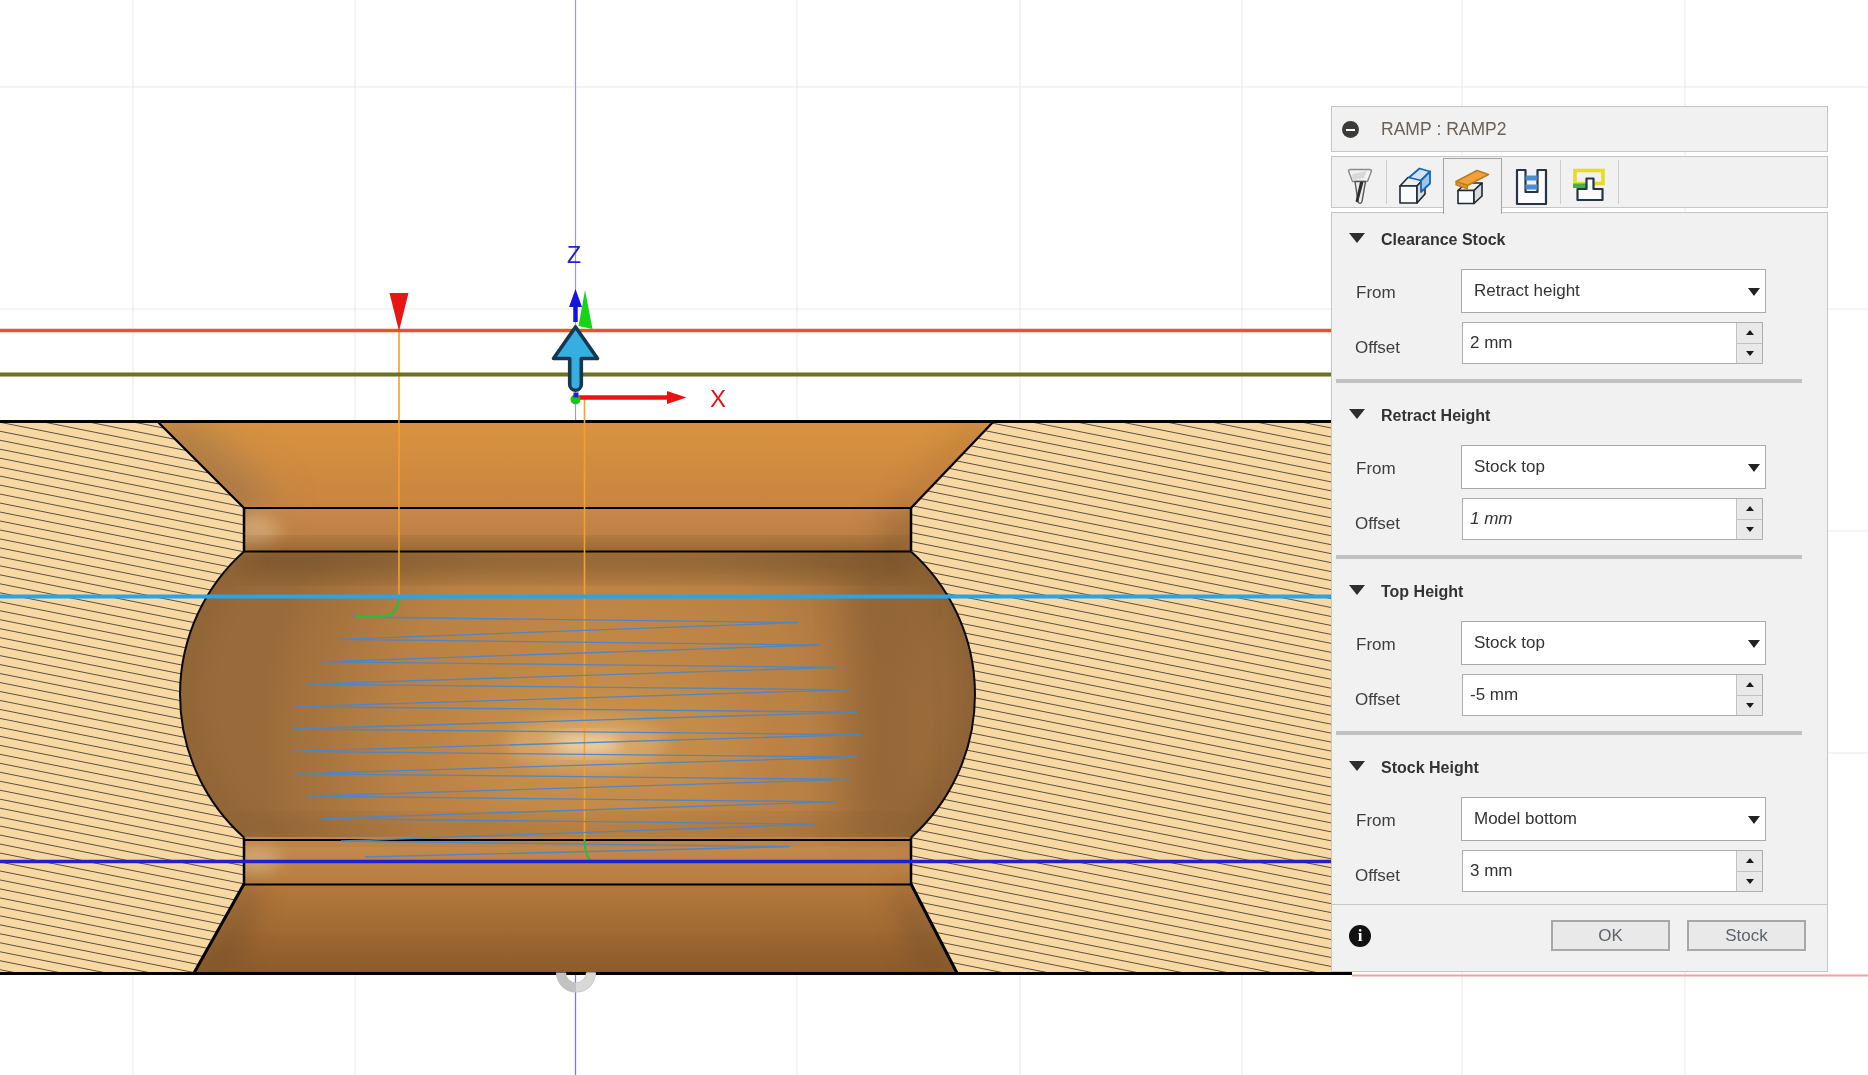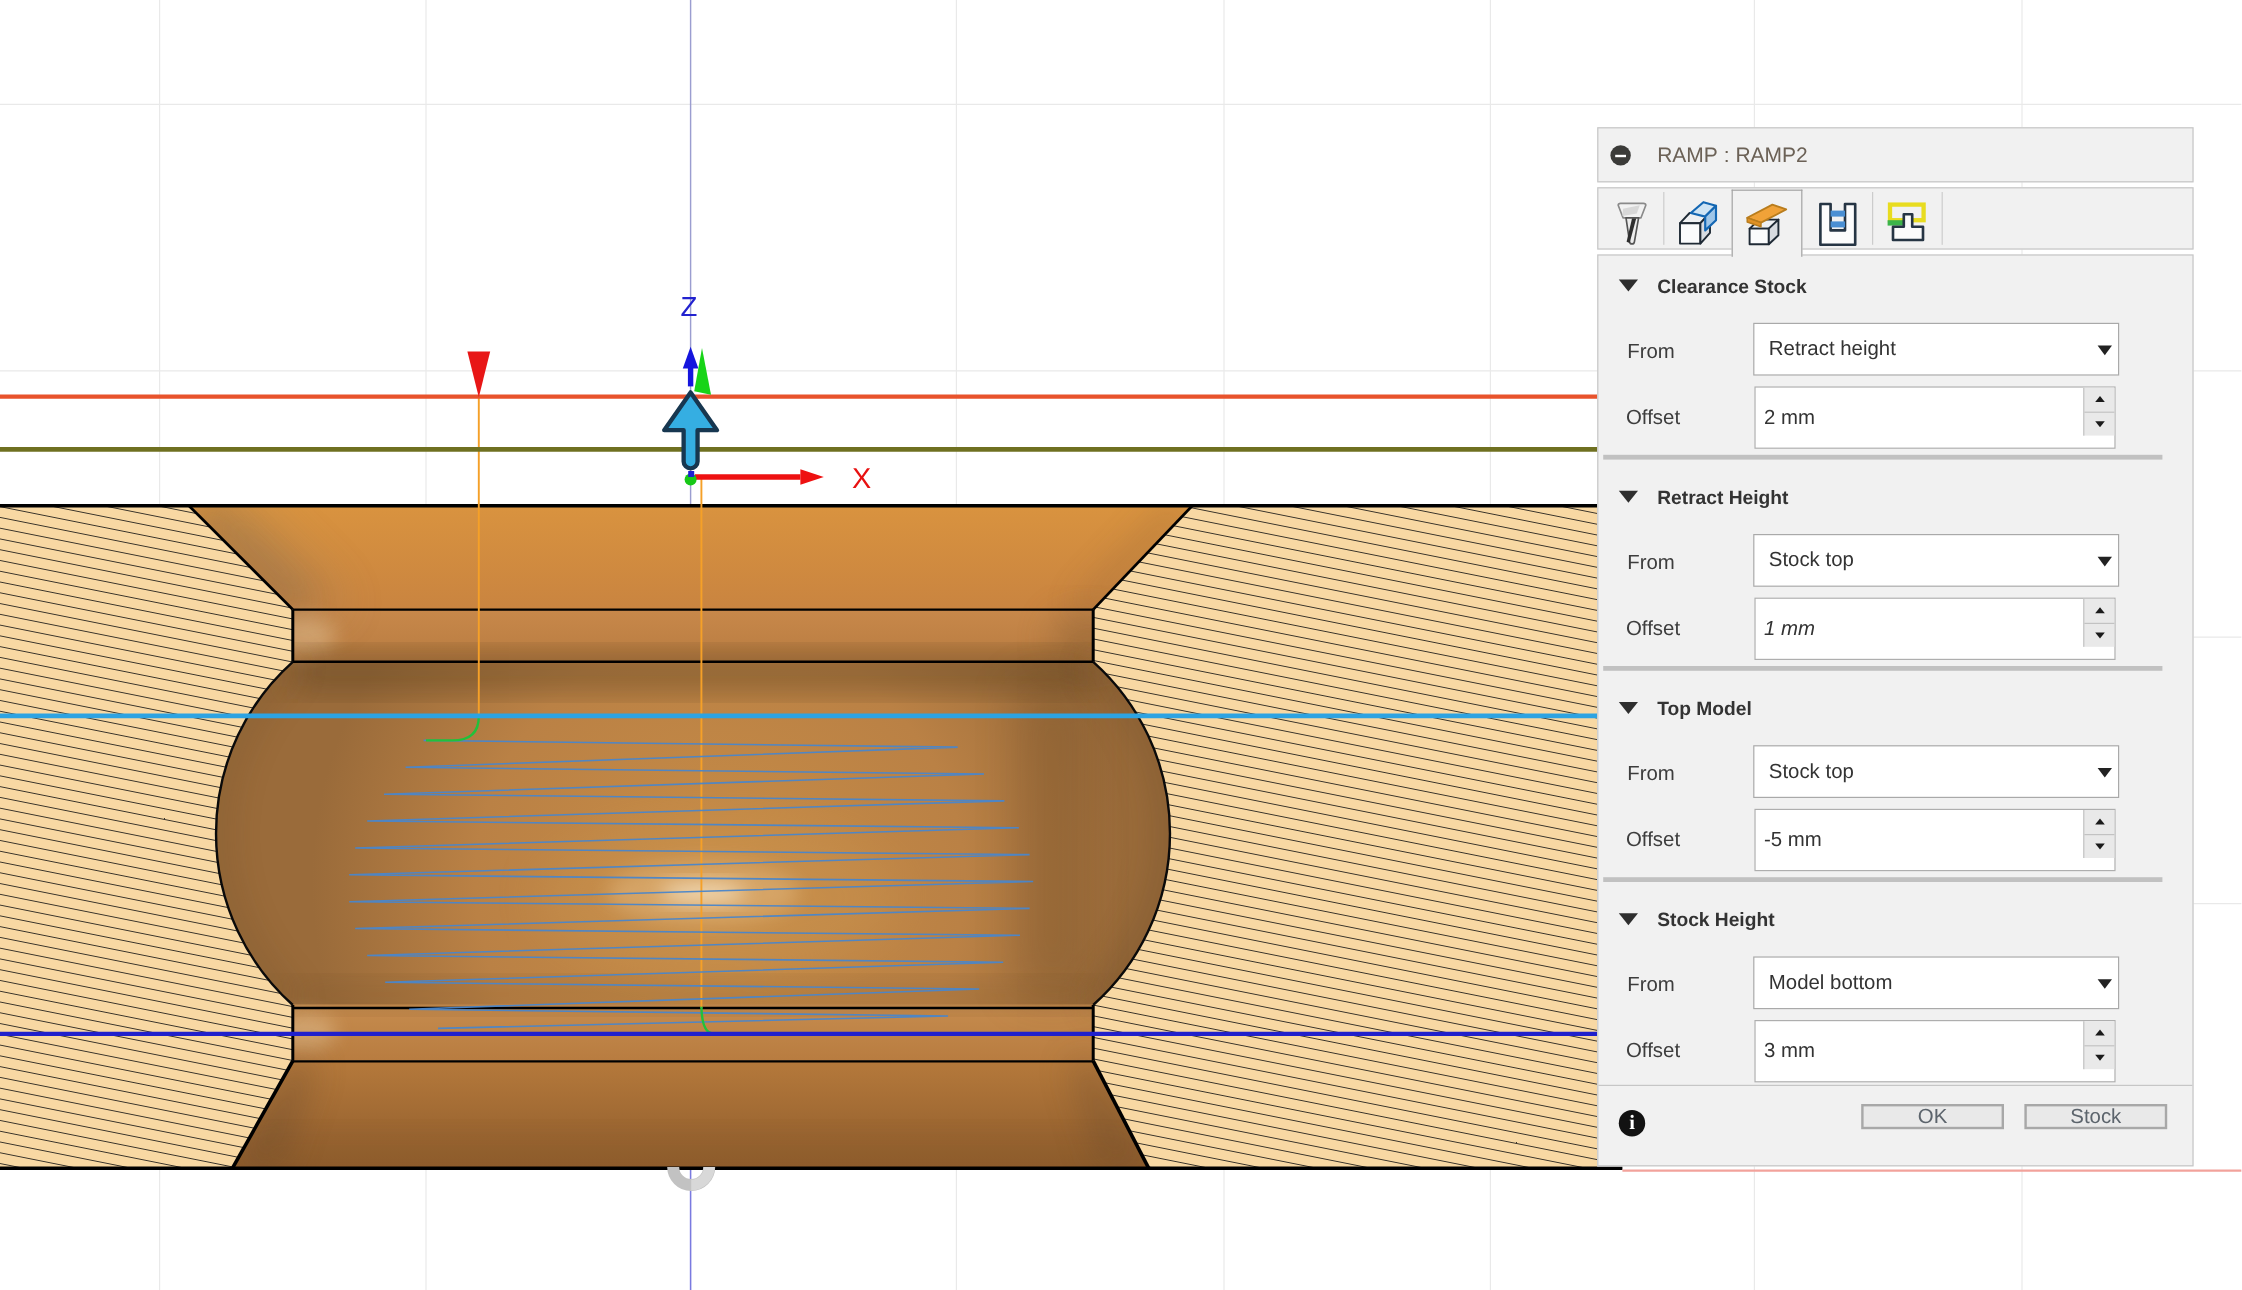--- a/index.html
+++ b/index.html
@@ -6,31 +6,31 @@
   body{width:1868px;height:1075px;position:relative;overflow:hidden;background:#fff;
        font-family:"Liberation Sans", sans-serif;}
   .abs{position:absolute;}
   .panelbox{position:absolute;background:#f1f1f1;border:1px solid #c6c6c6;box-sizing:border-box;}
   .lbl{position:absolute;font-size:17px;color:#3d3d3d;}
   .ddl{position:absolute;width:305px;height:44px;background:#fff;border:1px solid #a9a9a9;
        box-sizing:border-box;display:flex;align-items:center;}
   .ddl span{font-size:17px;color:#333;margin-left:12px;}
   .ddl .arr{position:absolute;right:5px;top:18px;width:0;height:0;
        border-left:6.5px solid transparent;border-right:6.5px solid transparent;border-top:8px solid #222;}
-  .spin{position:absolute;width:301px;height:52px;background:#fff;border:1px solid #aeaeae;
+  .spin{position:absolute;width:301px;height:42px;background:#fff;border:1px solid #aeaeae;
        box-sizing:border-box;display:flex;align-items:center;}
   .spin span{font-size:17px;color:#333;margin-left:7px;}
   .spbtns{position:absolute;right:0;top:0;width:25px;height:40px;background:#e9e9e9;border-left:1px solid #c2c2c2;}
   .spbtns .b1{position:absolute;left:0;top:0;width:25px;height:20px;border-bottom:1px solid #c2c2c2;}
   .spbtns .u{position:absolute;left:9px;top:7px;width:0;height:0;border-left:4px solid transparent;border-right:4px solid transparent;border-bottom:5px solid #1b1b1b;}
   .spbtns .d{position:absolute;left:9px;top:28px;width:0;height:0;border-left:4px solid transparent;border-right:4px solid transparent;border-top:5px solid #1b1b1b;}
   .tri{position:absolute;width:0;height:0;border-left:8px solid transparent;border-right:8px solid transparent;border-top:10.5px solid #2e2e2e;}
   .stitle{position:absolute;font-size:16px;font-weight:bold;color:#333;}
   .sep{position:absolute;left:1336px;width:466px;height:3.5px;background:#c1c1c1;}
-  .btn{position:absolute;width:119px;height:21px;background:#e9e9e9;border:2px solid #a8a8a8;
+  .btn{position:absolute;width:119px;height:31px;background:#e9e9e9;border:2px solid #a8a8a8;
        box-sizing:border-box;display:flex;align-items:center;justify-content:center;
        font-size:17px;color:#5c646c;}
   .tabdiv{position:absolute;top:160px;width:1px;height:44px;background:#cccccc;}
 </style>
 </head>
 <body>
 <svg id="scene" class="abs" style="left:0;top:0" width="1868" height="1075" viewBox="0 0 1868 1075">
 <defs>
 <pattern id="h" width="10" height="8.8" patternUnits="userSpaceOnUse" patternTransform="rotate(11.3)">
   <line x1="0" y1="0" x2="10" y2="0" stroke="#0c0c0c" stroke-width="1.3"></line>
@@ -222,21 +222,21 @@
 <div class="lbl" style="left:1355px;top:514px;">Offset</div>
 <div class="spin" style="left:1462px;top:498px;font-style:italic;">
     <span>1 mm</span>
 <div class="spbtns">
       <div class="b1"></div>
       <i class="u"></i>
       <i class="d"></i>
     </div>
   </div>
 <div class="tri" style="left:1349px;top:585px;"></div>
-<div class="stitle" style="left:1381px;top:583px;">Top Model</div>
+<div class="stitle" style="left:1381px;top:583px;">Top Height</div>
 <div class="lbl" style="left:1356px;top:635px;">From</div>
 <div class="ddl" style="left:1461px;top:621px;">
     <span>Stock top</span>
     <i class="arr"></i>
   </div>
 <div class="lbl" style="left:1355px;top:690px;">Offset</div>
 <div class="spin" style="left:1462px;top:674px;">
     <span>-5 mm</span>
 <div class="spbtns">
       <div class="b1"></div>

